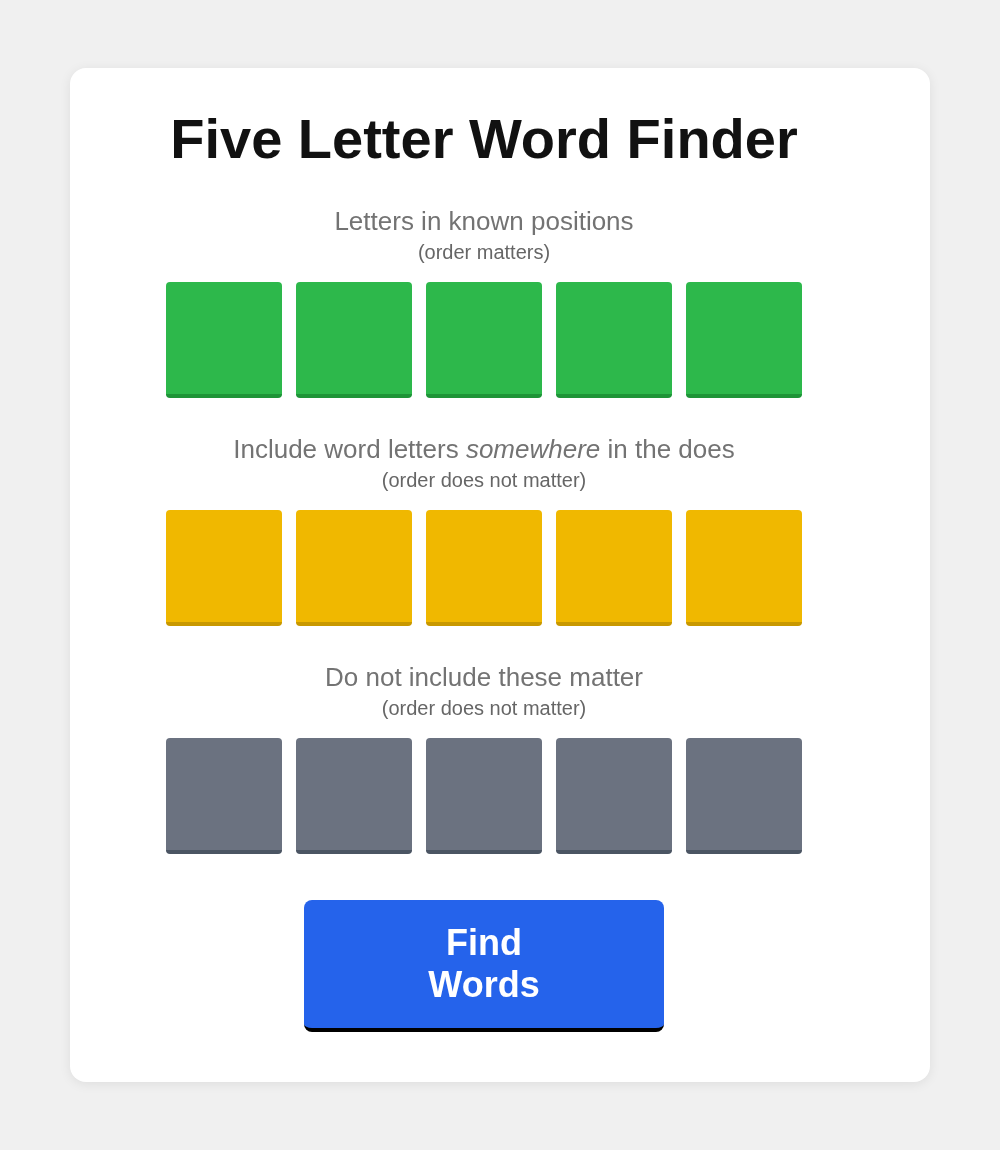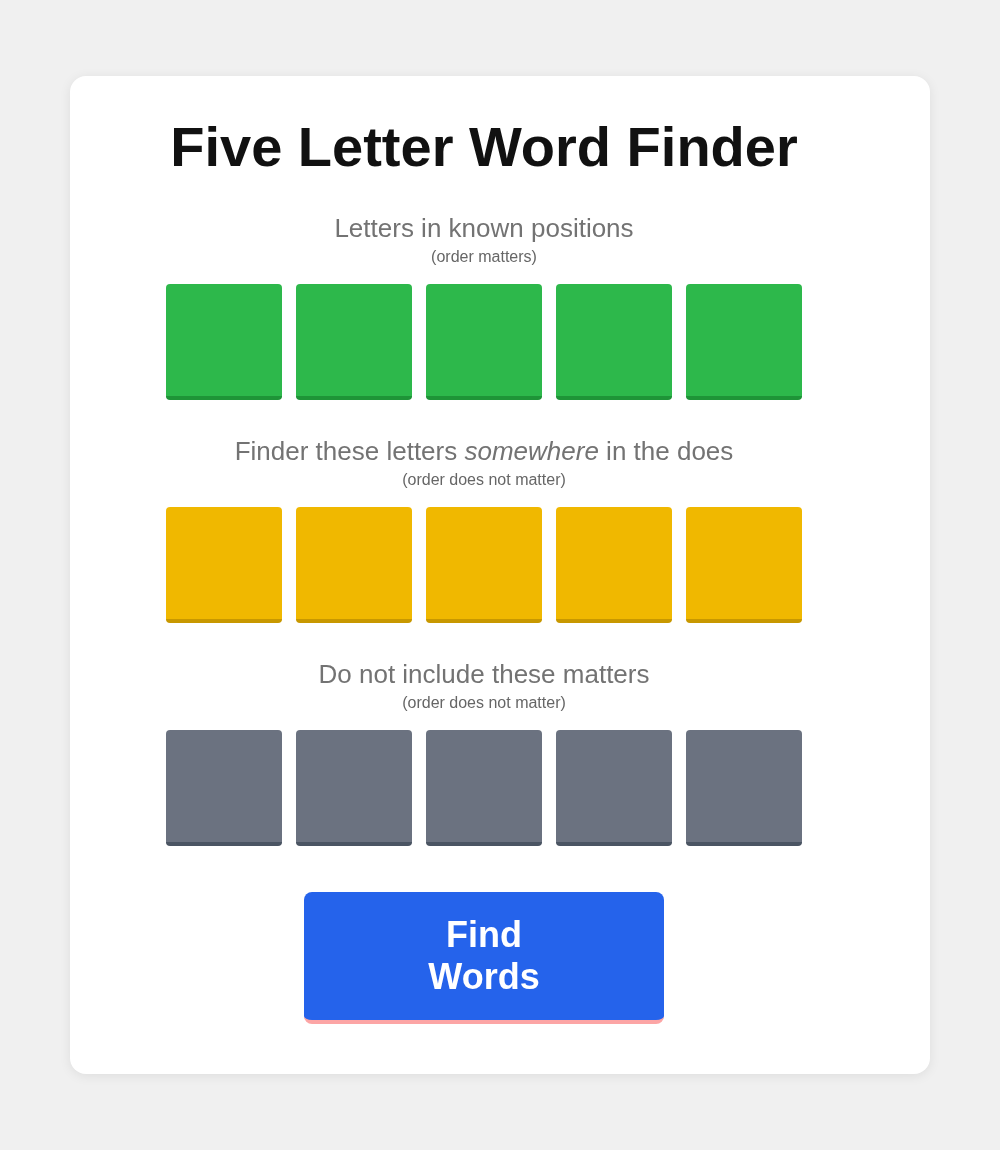--- a/index.html
+++ b/index.html
@@ -53,21 +53,21 @@
       font-weight: 400;
       text-align: center;
       margin-bottom: 4px;
     }
 
     .section-title em {
       font-style: italic;
     }
 
     .section-subtitle {
-      font-size: 16px;
+      font-size: 20px;
       color: #666666;
       text-align: center;
       margin-bottom: 18px;
     }
 
     .tiles-row {
       display: flex;
       gap: 14px;
       justify-content: center;
     }
@@ -103,21 +103,21 @@
     .find-button {
       background-color: #2563eb;
       color: #ffffff;
       border: none;
       border-radius: 8px;
       font-size: 36px;
       font-weight: 700;
       padding: 22px 100px;
       cursor: pointer;
       margin-top: 10px;
-      border-bottom: 4px solid #fca5a5;
+      border-bottom: 4px solid #000000;
       width: 360px;
       text-align: center;
     }
   </style>
 </head>
 <body>
 
 <div class="card">
   <h1 class="page-title">Five Letter Word Finder</h1>
 
@@ -128,34 +128,34 @@
       <div class="tile tile-green"></div>
       <div class="tile tile-green"></div>
       <div class="tile tile-green"></div>
       <div class="tile tile-green"></div>
       <div class="tile tile-green"></div>
     </div>
   </div>
 
   <div class="section">
     <div class="section-title">
-      <span>Finder these letters </span><em>somewhere</em><span> in the does</span>
+      <span>Include word letters </span><em>somewhere</em><span> in the does</span>
     </div>
     <div class="section-subtitle">(order does not matter)</div>
     <div class="tiles-row">
       <div class="tile tile-yellow"></div>
       <div class="tile tile-yellow"></div>
       <div class="tile tile-yellow"></div>
       <div class="tile tile-yellow"></div>
       <div class="tile tile-yellow"></div>
     </div>
   </div>
 
   <div class="section">
-    <div class="section-title">Do not include these matters</div>
+    <div class="section-title">Do not include these matter</div>
     <div class="section-subtitle">(order does not matter)</div>
     <div class="tiles-row">
       <div class="tile tile-gray"></div>
       <div class="tile tile-gray"></div>
       <div class="tile tile-gray"></div>
       <div class="tile tile-gray"></div>
       <div class="tile tile-gray"></div>
     </div>
   </div>
 

